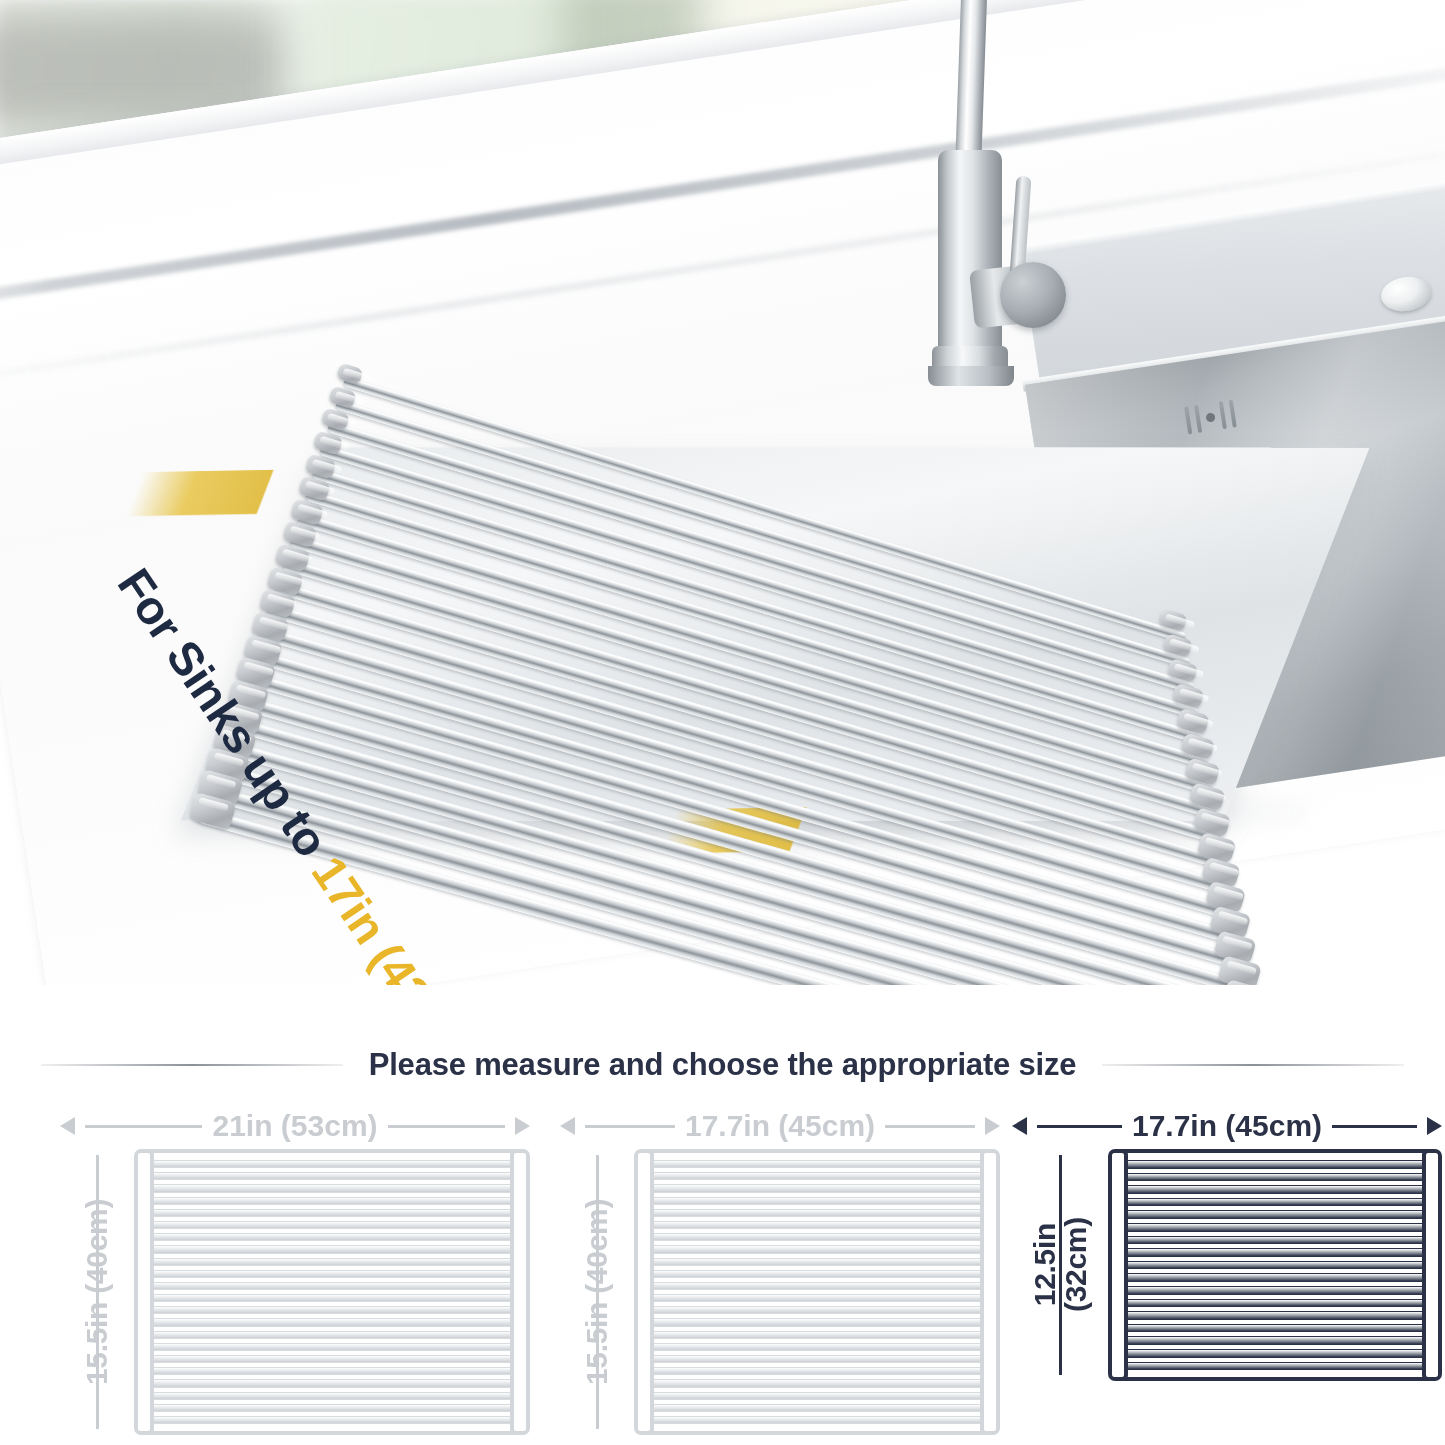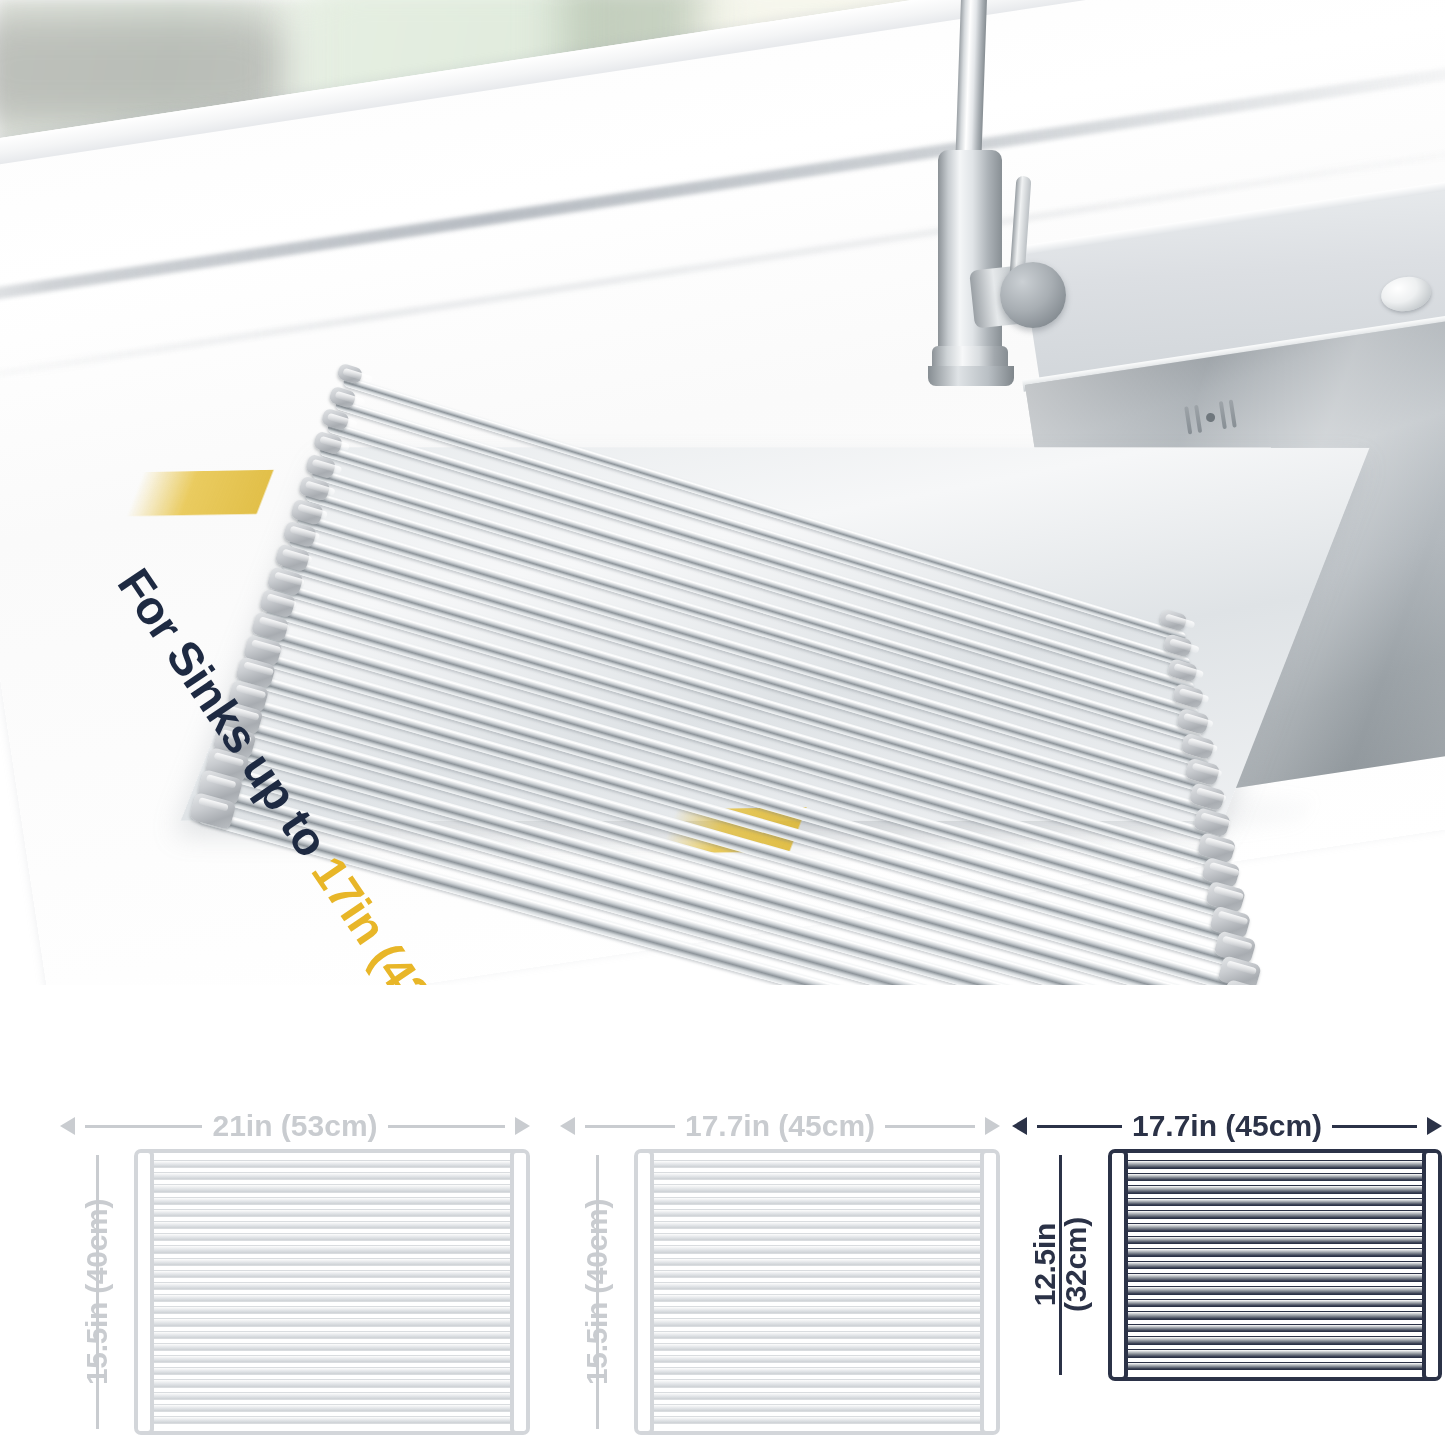--- a/index.html
+++ b/index.html
@@ -340,20 +340,25 @@
     <div class="caption">
       <span class="nav">For Sinks up to</span>
       <span class="gold">17in (43cm)</span>
       
     </div>
   </div>
 
   <div class="sizes">
 
 
+    <div class="sizes-sub-wrap">
+      <div class="rule"></div>
+      <div class="sizes-sub">Please measure and choose the appropriate size</div>
+      <div class="rule"></div>
+    </div>
 
     <div class="diagrams">
 
       <div class="diagram d1">
         <div class="dim-top">
           <div class="arrow-l pale-arr-l"></div>
           <div class="line pale-line"></div>
           <div class="dim-label pale">21in (53cm)</div>
           <div class="line pale-line"></div>
           <div class="arrow-r pale-arr-r"></div>

